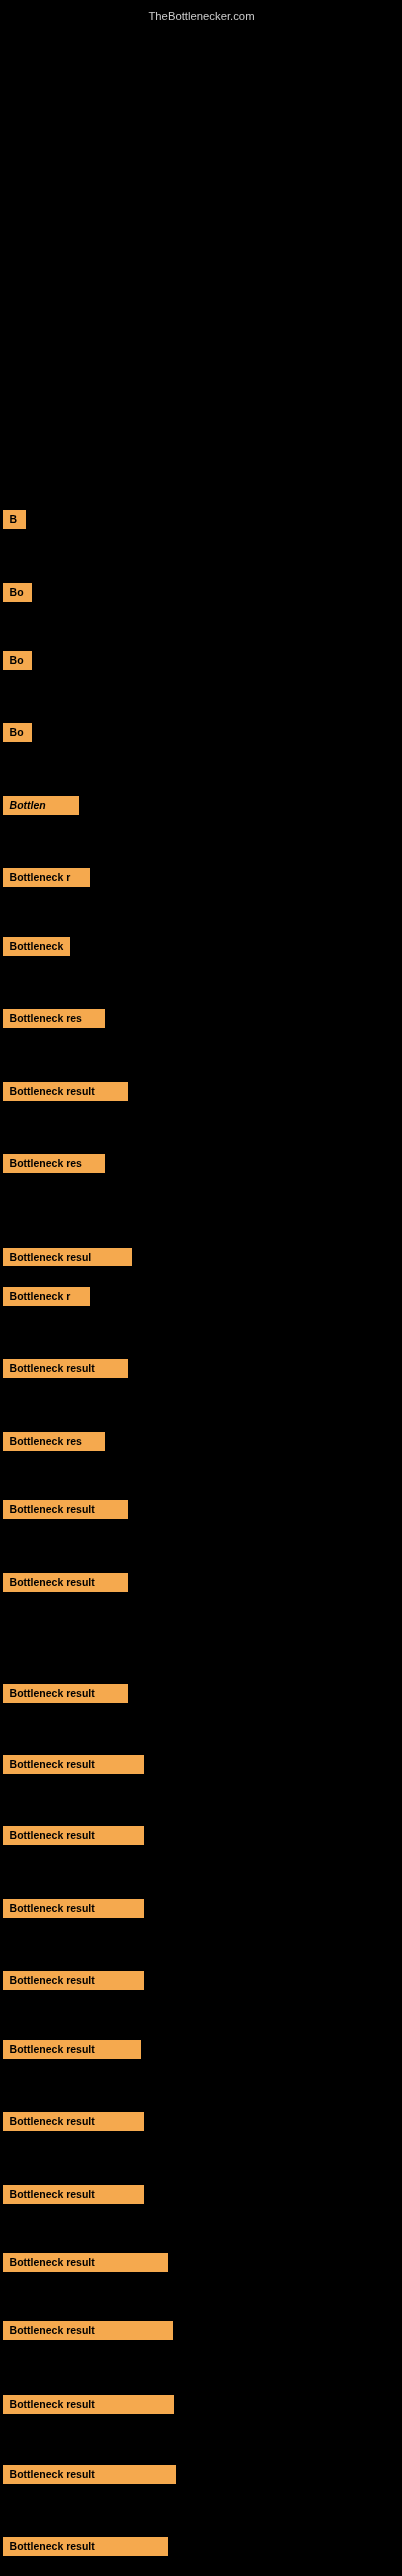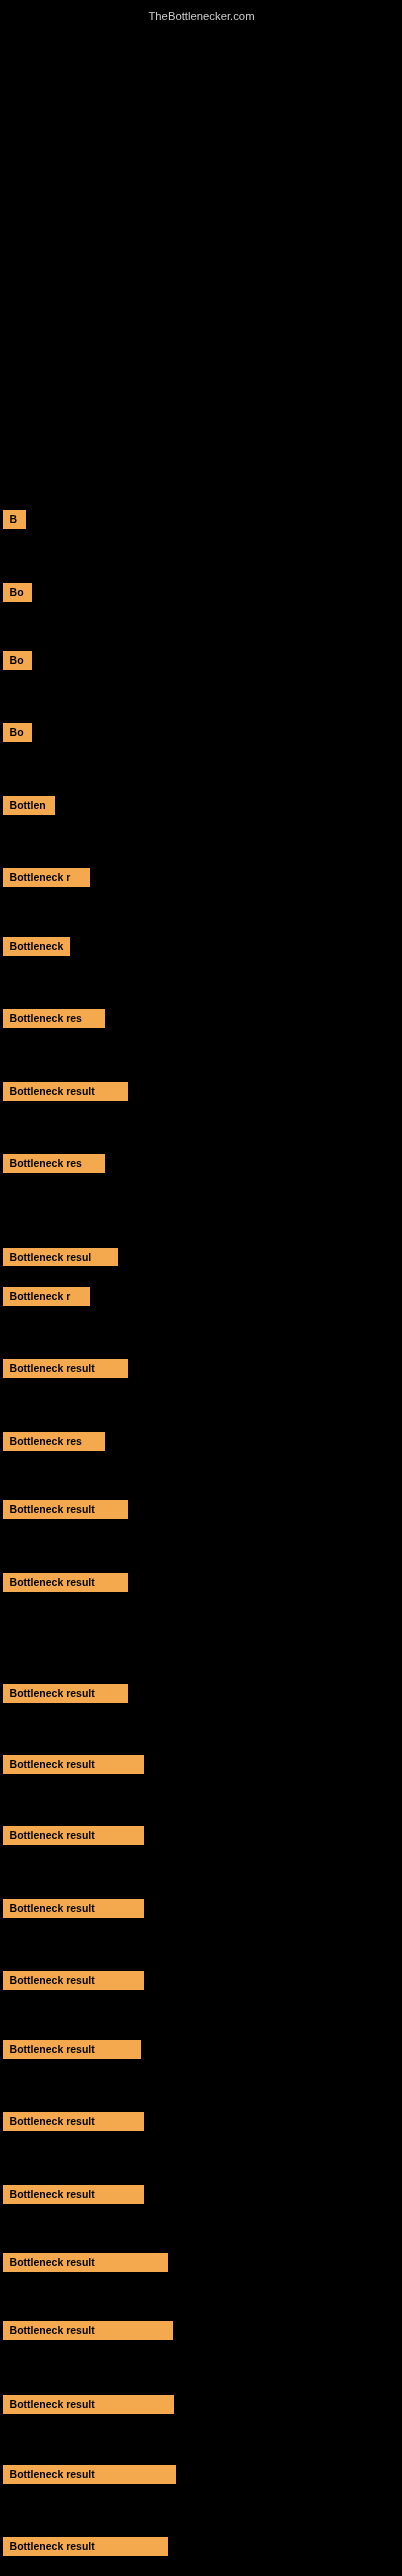--- a/index.html
+++ b/index.html
@@ -44,27 +44,27 @@
 </head>
 <body>
 
 <span class="site-title">TheBottlenecker.com</span>
 
 <div id="items-wrapper">
     <div class="item-row" style="position: absolute; top: 507px; left: 0px;"><span class="bottleneck-item" style="width: 22.5px;">B</span></div>
     <div class="item-row" style="position: absolute; top: 580px; left: 0px;"><span class="bottleneck-item" style="width: 29px;">Bo</span></div>
     <div class="item-row" style="position: absolute; top: 648px; left: 0px;"><span class="bottleneck-item" style="width: 29px;">Bo</span></div>
     <div class="item-row" style="position: absolute; top: 720px; left: 0px;"><span class="bottleneck-item" style="width: 29px;">Bo</span></div>
-    <div class="item-row" style="position: absolute; top: 793px; left: 0px;"><span class="bottleneck-item" style="width: 52px;">Bottlen</span></div>
+    <div class="item-row" style="position: absolute; top: 793px; left: 0px;"><span class="bottleneck-item" style="width: 76px; font-style: italic;">Bottlen</span></div>
     <div class="item-row" style="position: absolute; top: 865px; left: 0px;"><span class="bottleneck-item" style="width: 87px;">Bottleneck r</span></div>
     <div class="item-row" style="position: absolute; top: 934px; left: 0px;"><span class="bottleneck-item" style="width: 67px;">Bottleneck</span></div>
     <div class="item-row" style="position: absolute; top: 1006px; left: 0px;"><span class="bottleneck-item" style="width: 102px;">Bottleneck res</span></div>
     <div class="item-row" style="position: absolute; top: 1079px; left: 0px;"><span class="bottleneck-item" style="width: 125px;">Bottleneck result</span></div>
     <div class="item-row" style="position: absolute; top: 1151px; left: 0px;"><span class="bottleneck-item" style="width: 102px;">Bottleneck res</span></div>
-    <div class="item-row" style="position: absolute; top: 1216px; left: 0px;"><span class="bottleneck-item" style="width: 115px; margin-top: 32px;">Bottleneck resul</span></div>
+    <div class="item-row" style="position: absolute; top: 1216px; left: 0px;"><span class="bottleneck-item" style="width: 129px; margin-top: 32px;">Bottleneck resul</span></div>
     <div class="item-row" style="position: absolute; top: 1284px; left: 0px;"><span class="bottleneck-item" style="width: 87px;">Bottleneck r</span></div>
     <div class="item-row" style="position: absolute; top: 1356px; left: 0px;"><span class="bottleneck-item" style="width: 125px;">Bottleneck result</span></div>
     <div class="item-row" style="position: absolute; top: 1429px; left: 0px;"><span class="bottleneck-item" style="width: 102px;">Bottleneck res</span></div>
     <div class="item-row" style="position: absolute; top: 1497px; left: 0px;"><span class="bottleneck-item" style="width: 125px;">Bottleneck result</span></div>
     <div class="item-row" style="position: absolute; top: 1570px; left: 0px;"><span class="bottleneck-item" style="width: 125px;">Bottleneck result</span></div>
     <div class="item-row" style="position: absolute; top: 1681px; left: 0px;"><span class="bottleneck-item" style="width: 125px;">Bottleneck result</span></div>
     <div class="item-row" style="position: absolute; top: 1752px; left: 0px;"><span class="bottleneck-item" style="width: 141px;">Bottleneck result</span></div>
     <div class="item-row" style="position: absolute; top: 1823px; left: 0px;"><span class="bottleneck-item" style="width: 141px;">Bottleneck result</span></div>
     <div class="item-row" style="position: absolute; top: 1896px; left: 0px;"><span class="bottleneck-item" style="width: 141px;">Bottleneck result</span></div>
     <div class="item-row" style="position: absolute; top: 1968px; left: 0px;"><span class="bottleneck-item" style="width: 141px;">Bottleneck result</span></div>

